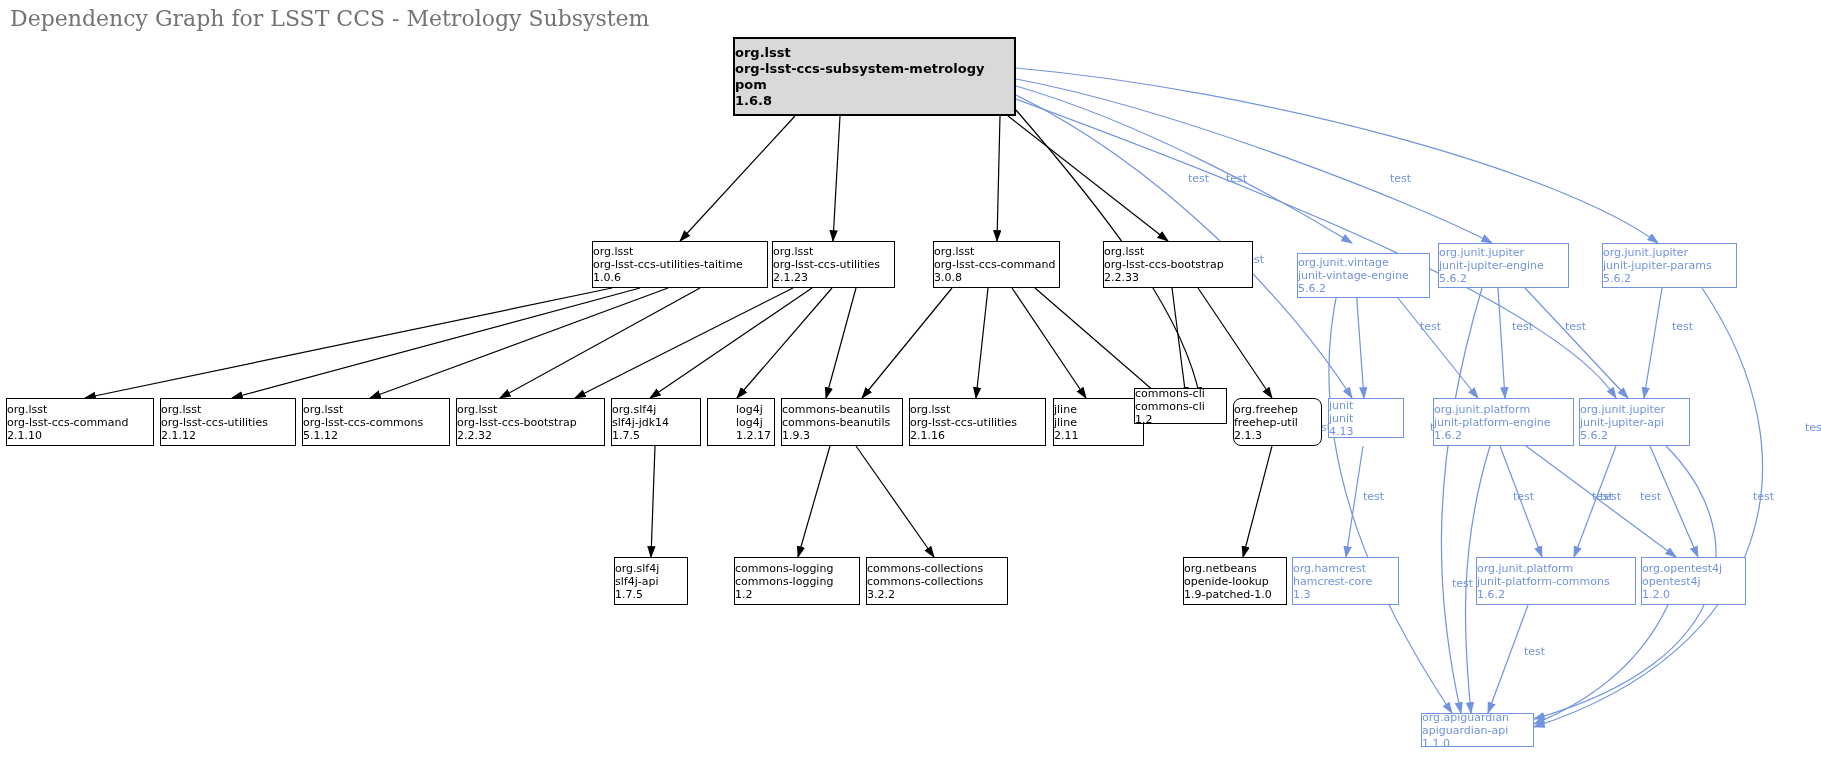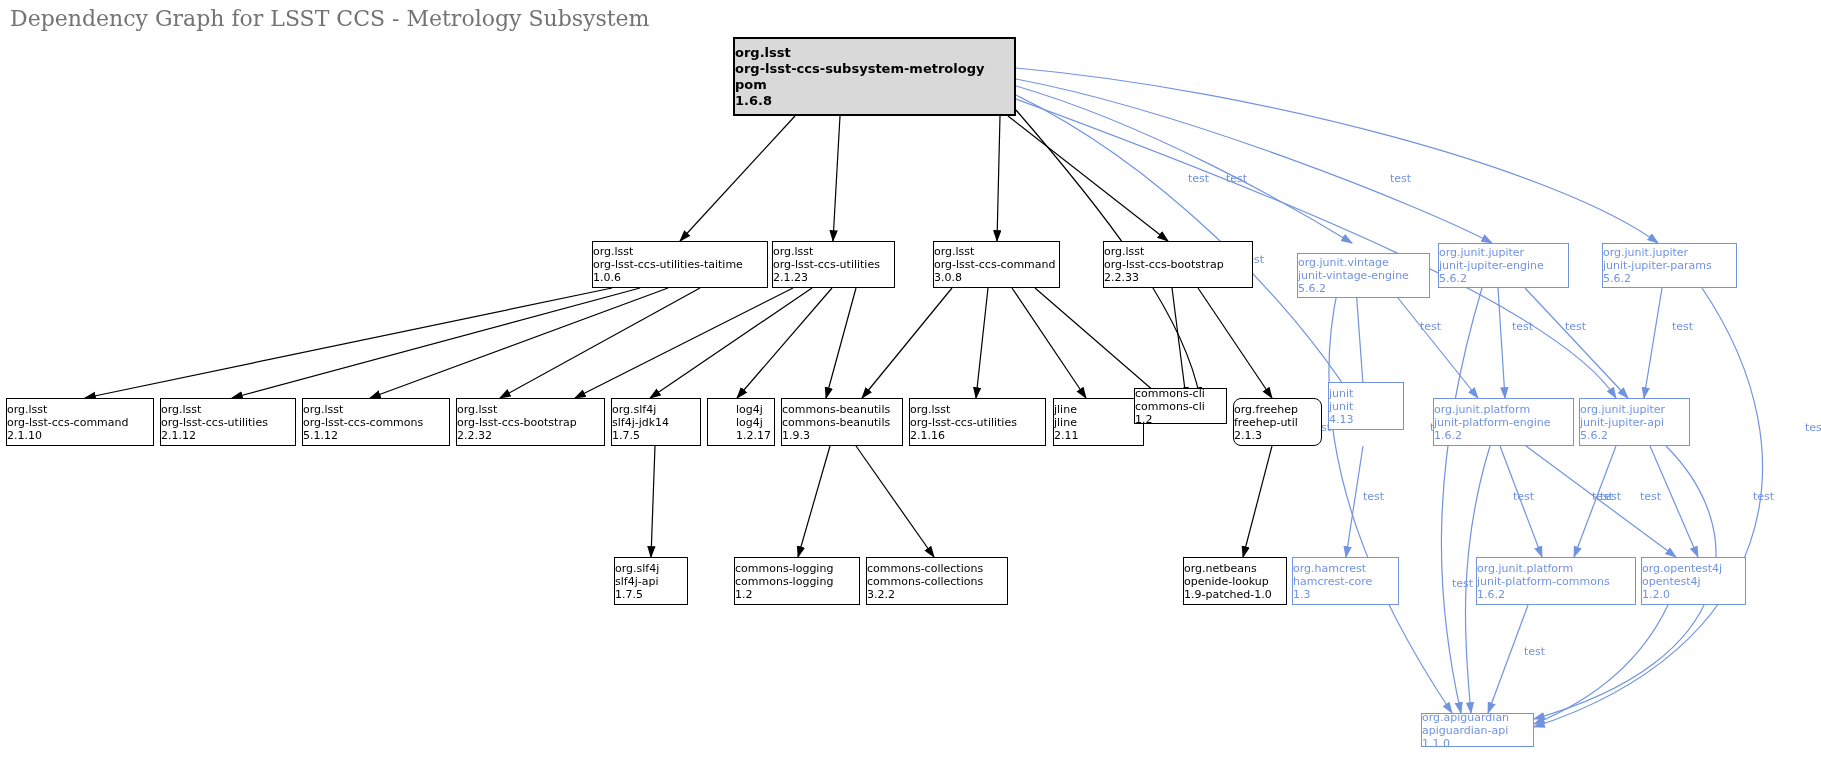--- a/index.html
+++ b/index.html
@@ -191,21 +191,21 @@
     <div class="node compile" style="left: 1134px; top: 388px; width: 93px; height: 36px;">
       <div>commons-cli</div>
       <div>commons-cli</div>
       <div>1.2</div>
     </div>
     <div class="node compile" style="left: 1233px; top: 398px; width: 89px; height: 48px; border-radius: 8px;">
       <div>org.freehep</div>
       <div>freehep-util</div>
       <div>2.1.3</div>
     </div>
-    <div class="node test" style="left: 1328px; top: 382px; width: 76px; height: 48px;">
+    <div class="node test" style="left: 1328px; top: 398px; width: 76px; height: 40px;">
       <div>junit</div>
       <div>junit</div>
       <div>4.13</div>
     </div>
     <div class="node test" style="left: 1433px; top: 398px; width: 141px; height: 48px;">
       <div>org.junit.platform</div>
       <div>junit-platform-engine</div>
       <div>1.6.2</div>
     </div>
     <div class="node test" style="left: 1579px; top: 398px; width: 111px; height: 48px;">

